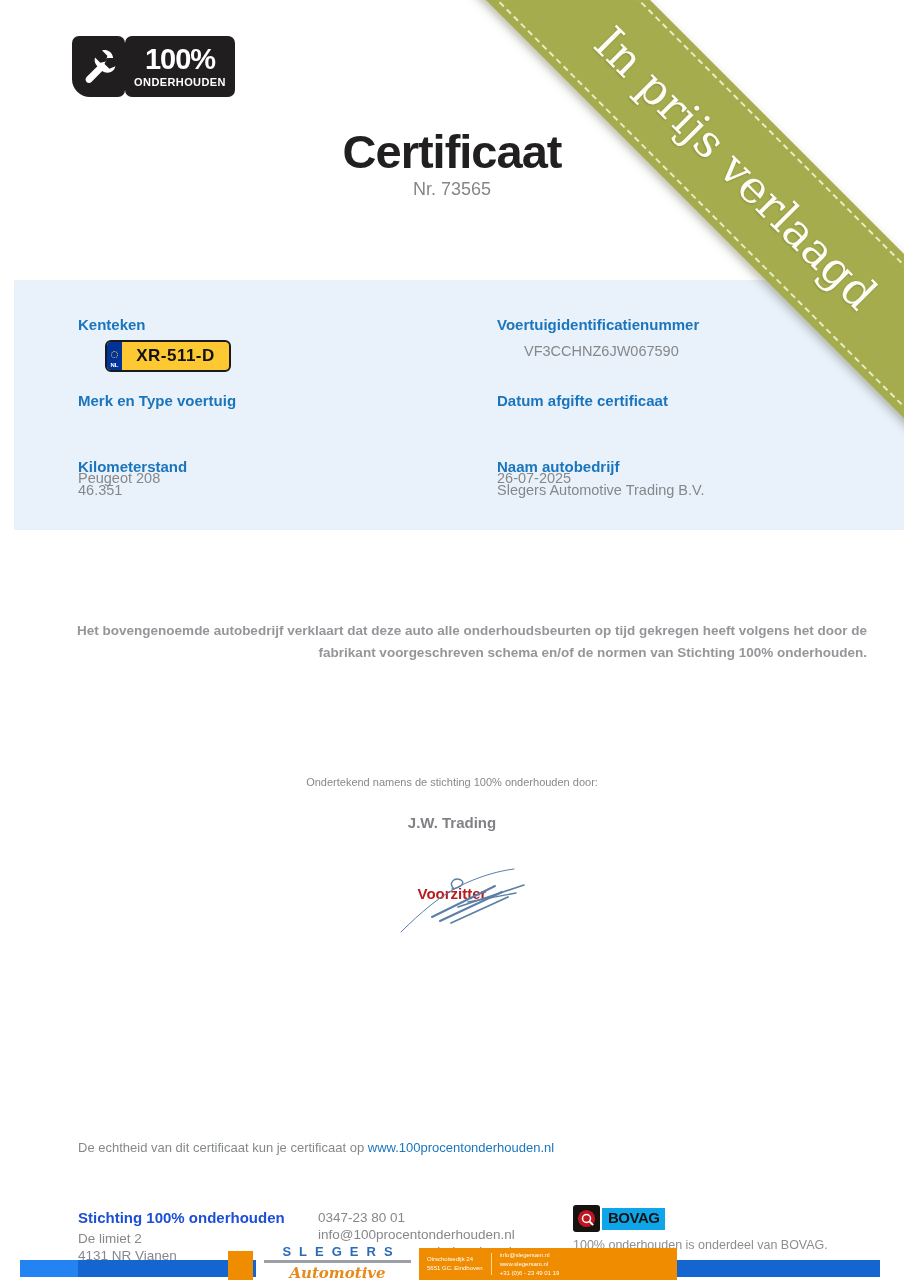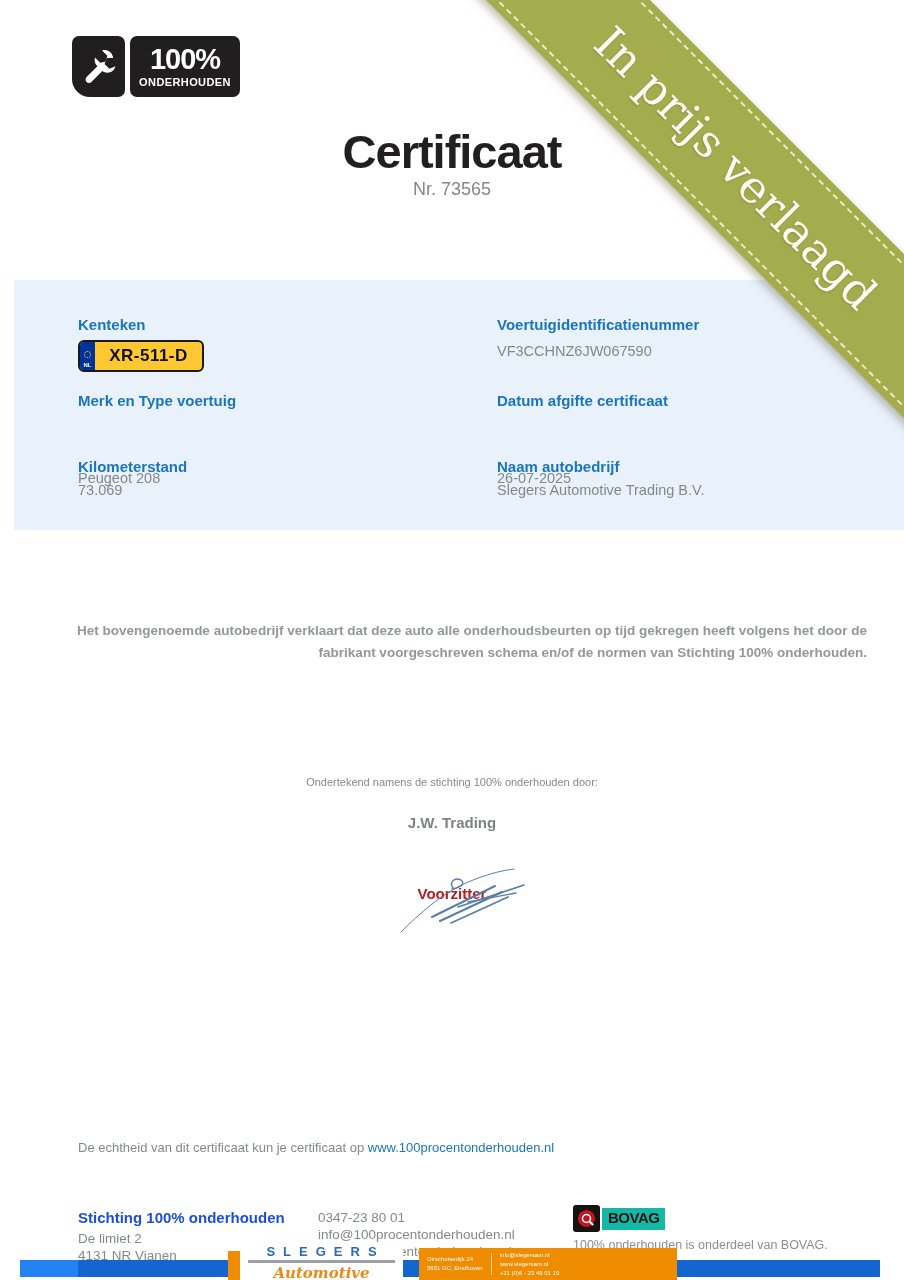--- a/index.html
+++ b/index.html
@@ -2,21 +2,21 @@
 <html><head>
 <meta charset="utf-8">
 <style>
   html,body{margin:0;padding:0;background:#ffffff;}
   .page{
     position:relative;width:904px;height:1280px;margin:0 auto;
     background:#ffffff;overflow:hidden;
     font-family:"Liberation Sans",sans-serif;
   }
   
-  .logo{position:absolute;left:72px;top:36px;display:flex;gap:5px;}
+  .logo{position:absolute;left:72px;top:36px;display:flex;}
   .logo-box{background:#211e1f;border-radius:7px;height:61px;}
   .logo-box.icon{width:53px;display:flex;align-items:center;justify-content:center;border-bottom-left-radius:18px;}
   .logo-box.text{width:110px;display:flex;flex-direction:column;align-items:center;justify-content:center;line-height:1;}
   .logo-percent{color:#fff;font-weight:bold;font-size:29px;letter-spacing:-1px;}
   .logo-sub{color:#fff;font-weight:bold;font-size:11px;letter-spacing:.4px;margin-top:3px;}
   
   .ribbon{
     position:absolute;left:361px;top:110px;width:750px;height:116px;
     background:#a4ac4e;transform:rotate(45deg);z-index:30;
     display:flex;align-items:center;justify-content:center;
@@ -33,21 +33,21 @@
     font-size:47px;font-weight:bold;color:#221f20;letter-spacing:-1px;}
   .cert-nr{position:absolute;left:0;top:179px;width:100%;text-align:center;
     font-size:18px;color:#848689;}
   
   .infobox{position:absolute;left:14px;top:280px;width:890px;height:250px;
     background:#e9f2fb;z-index:5;}
   .cell{position:absolute;}
   .f-label{font-size:15px;font-weight:bold;color:#1b75bc;}
   .f-value{font-size:14.5px;color:#85888b;}
   .col1{left:64px;} .col2{left:483px;}
-  .r1l{top:36px;} .r1v{top:60px;}
+  .r1l{top:36px;} .r1v{top:60px;margin-left:27px;}
   .r2l{top:112px;} .r2v{top:148px;margin-top:42px;}
   .r3l{top:178px;} .r3v{top:202px;}
   
   .plate{display:flex;width:122px;height:28px;border:2px solid #1a1a1a;border-radius:6px;
     overflow:hidden;background:#fdc832;}
   .plate-strip{width:15px;background:#003399;display:flex;flex-direction:column;
     align-items:center;justify-content:flex-end;padding-bottom:2px;}
   .plate-stars{width:5px;height:5px;border-radius:50%;border:1px dotted #fdc832;margin-bottom:4px;}
   .plate-country{color:#fff;font-size:6px;font-weight:bold;line-height:1;}
   .plate-text{flex:1;display:flex;align-items:center;justify-content:center;
@@ -68,29 +68,29 @@
   .verify a{color:#1b75bc;text-decoration:none;}
   
   .foot-col{position:absolute;font-size:13.5px;color:#85888b;line-height:1.25;}
   .foot1{left:78px;top:1209px;}
   .foot1 .org{font-size:15px;font-weight:bold;color:#1d4ed8;margin-bottom:3px;}
   .foot2{left:318px;top:1210px;}
   .foot3{left:573px;top:1205px;}
   .bovag-row{display:flex;align-items:center;gap:2px;height:27px;}
   .bovag-sq{width:27px;height:27px;background:#151210;border-radius:3px;
     display:flex;align-items:center;justify-content:center;}
-  .bovag-yellow{height:22px;background:#14b8a6;display:flex;align-items:center;
+  .bovag-yellow{height:22px;background:#0ea5e9;display:flex;align-items:center;
     padding:0 6px;font-size:15px;font-weight:bold;color:#141414;letter-spacing:-.5px;
     font-stretch:condensed;}
   .bovag-text{margin-top:6px;font-size:12.5px;color:#8b8e90;}
   
   .bar-blue{position:absolute;left:20px;top:1260px;width:860px;height:17px;background:#1465cf;}
   .bar-blue-light{position:absolute;left:20px;top:1260px;width:58px;height:17px;background:#2383f2;}
   .bar-orange-sq{position:absolute;left:228px;top:1251px;width:25px;height:29px;background:#f08c00;}
-  .slegers{position:absolute;left:240px;top:1243px;width:163px;height:37px;background:#fff;
+  .slegers{position:absolute;left:256px;top:1243px;width:163px;height:37px;background:#fff;
     text-align:center;}
   .slegers-name{color:#2a6bb8;font-weight:bold;font-size:13px;letter-spacing:8px;
     padding-left:8px;line-height:1.1;margin-top:2px;}
   .slegers-line{height:3px;background:#9aa0a6;margin:1px 8px 0 8px;}
   .slegers-script{font-family:"DejaVu Serif",serif;font-style:italic;font-weight:bold;
     color:#e88a1a;font-size:15px;line-height:1.1;margin-top:2px;}
   .slegers-contact{position:absolute;left:419px;top:1248px;width:258px;height:32px;
     background:#f08c00;display:flex;align-items:center;color:#fff;font-size:6px;line-height:1.5;}
   .sc-col{padding:0 8px;}
   .sc-div{width:1px;height:22px;background:#ffd9a0;}
@@ -135,21 +135,21 @@
     <div class="cell col2 r1l f-label">Voertuigidentificatienummer</div>
     <div class="cell col2 r1v f-value" style="top:63px;">VF3CCHNZ6JW067590</div>
 
     <div class="cell col1 r2l f-label">Merk en Type voertuig</div>
     <div class="cell col1 r2v f-value">Peugeot 208</div>
 
     <div class="cell col2 r2l f-label">Datum afgifte certificaat</div>
     <div class="cell col2 r2v f-value">26-07-2025</div>
 
     <div class="cell col1 r3l f-label">Kilometerstand</div>
-    <div class="cell col1 r3v f-value">73.069</div>
+    <div class="cell col1 r3v f-value">46.351</div>
 
     <div class="cell col2 r3l f-label">Naam autobedrijf</div>
     <div class="cell col2 r3v f-value">Slegers Automotive Trading B.V.</div>
   </div>
 
   <div class="statement">Het bovengenoemde autobedrijf verklaart dat deze auto alle onderhoudsbeurten op tijd gekregen heeft volgens het door de fabrikant voorgeschreven schema en/of de normen van Stichting 100% onderhouden.</div>
 
   <div class="sign-intro">Ondertekend namens de stichting 100% onderhouden door:</div>
   <div class="sign-name">J.W. Trading</div>
   <div class="sign-role">Voorzitter</div>

